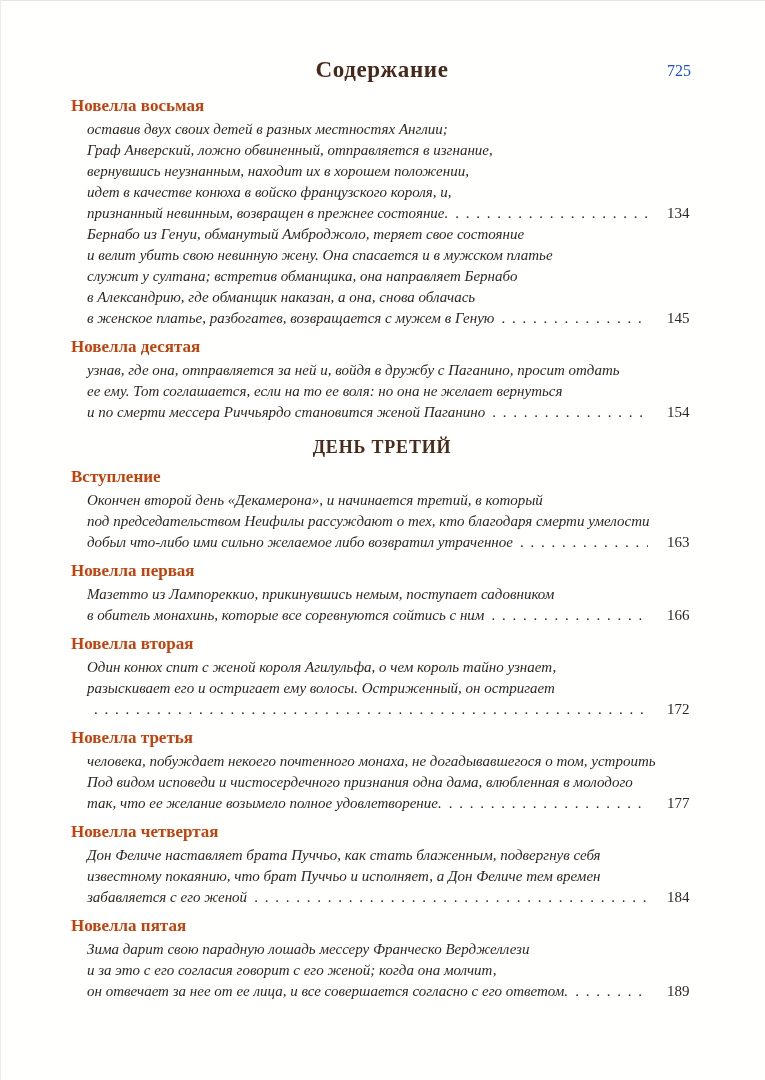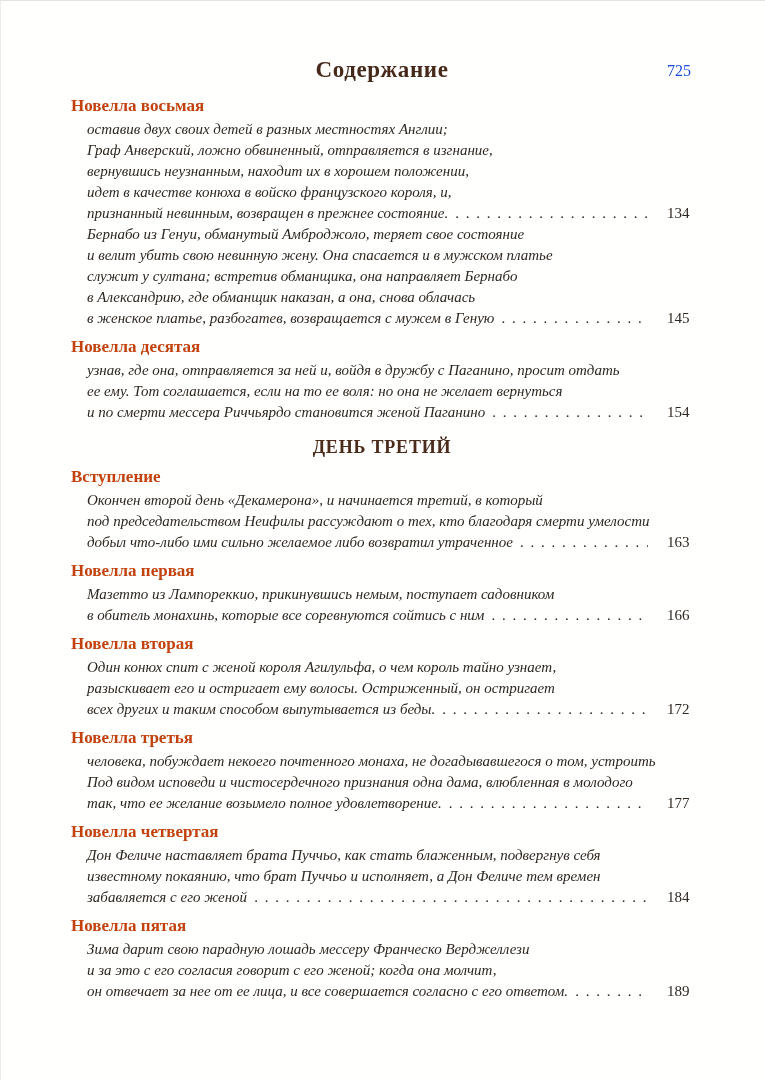--- a/index.html
+++ b/index.html
@@ -125,21 +125,20 @@
             <span class="entry-page">166</span>
           </div>
         </div>
       </section>
       <section class="entry">
         <h3 class="entry-heading">Новелла вторая</h3>
         <div class="entry-lines">
           <div class="line">Один конюх спит с женой короля Агилульфа, о чем король тайно узнает,</div>
           <div class="line">разыскивает его и остригает ему волосы. Остриженный, он остригает</div>
           <div class="line last">
-            <span class="line-text">всех других и таким способом выпутывается из беды.</span>
             <span class="dot-leader" aria-hidden="true">. . . . . . . . . . . . . . . . . . . . . . . . . . . . . . . . . . . . . . . . . . . . . . . . . . . . . . . . . . . . . . . . . . . . . . . . . . . . . . . . </span>
             <span class="entry-page">172</span>
           </div>
         </div>
       </section>
       <section class="entry">
         <h3 class="entry-heading">Новелла третья</h3>
         <div class="entry-lines">
           <div class="line">человека, побуждает некоего почтенного монаха, не догадывавшегося о том, устроить</div>
           <div class="line">Под видом исповеди и чистосердечного признания одна дама, влюбленная в молодого</div>

